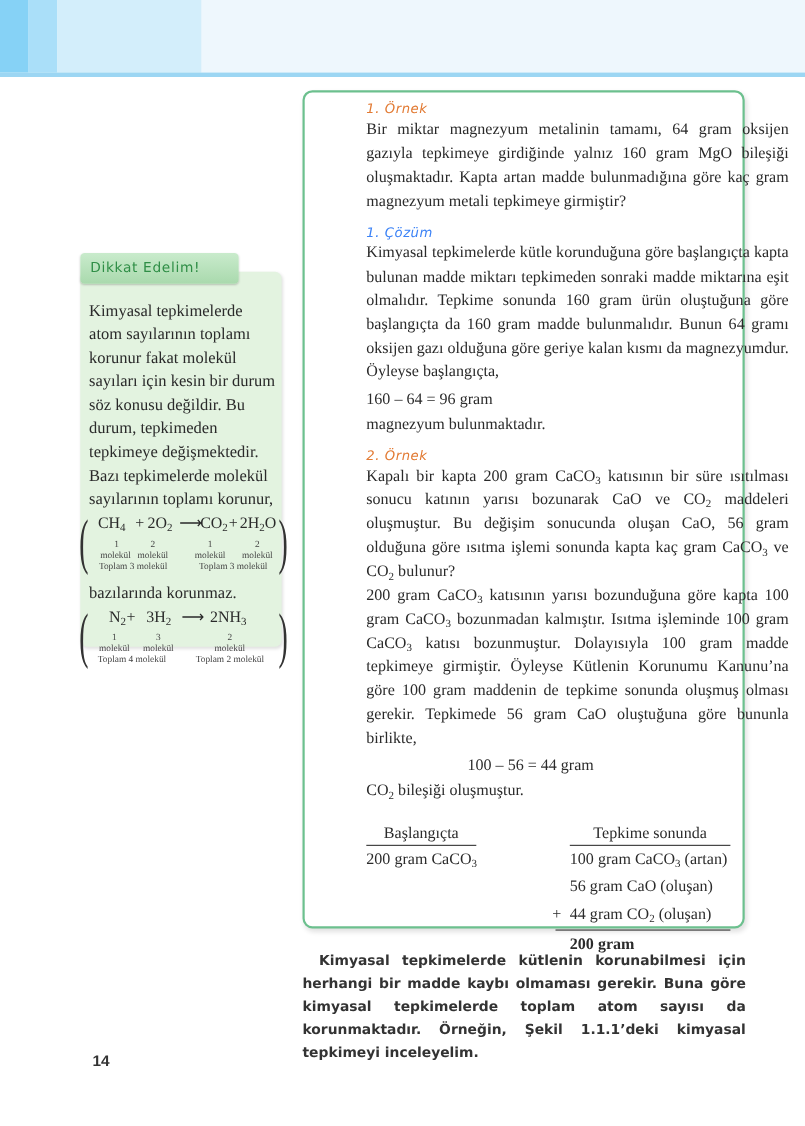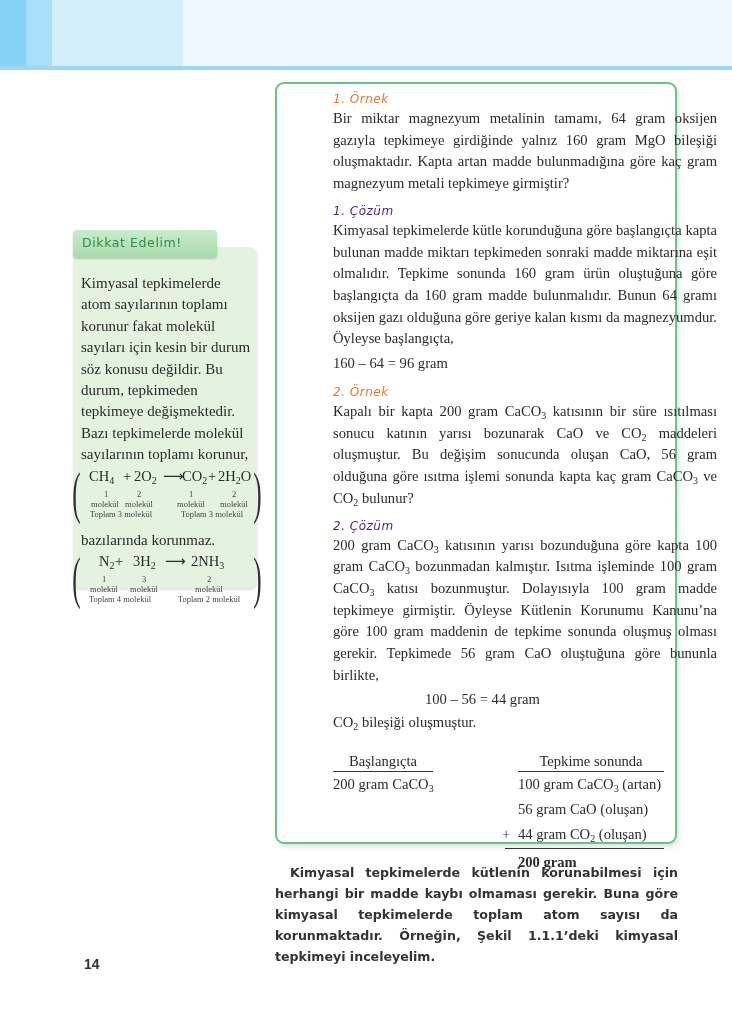--- a/index.html
+++ b/index.html
@@ -12,21 +12,21 @@
   .hdr .s2 { position: absolute; left: 26px; top: 0; width: 26px; height: 66px; background: #aadff9; }
   .hdr .s3 { position: absolute; left: 52px; top: 0; width: 131px; height: 66px; background: #d3eefb; }
   .hdr .line { position: absolute; left: 0; top: 66px; width: 732px; height: 4px; background: #9cd6f3; }
 
   
   .box { position: absolute; left: 275px; top: 82px; width: 402px; height: 762px;
          border: 2px solid #6cc08e; border-radius: 9px; background: #fff;
          box-shadow: 2px 3px 5px rgba(0,0,0,0.12); }
   .inner { position: absolute; left: 8px; top: 7px; width: 384px; font-family: "Liberation Serif", "DejaVu Serif", serif; margin-left: 48px; }
   .hand-o { color: #e27a33; font-family: "DejaVu Sans", sans-serif; font-size: 12px; font-style: italic; letter-spacing: 0.5px; height: 17px; line-height: 17px; }
-  .hand-g { color: #4c1d95; font-family: "DejaVu Sans", sans-serif; font-size: 12px; font-style: italic; letter-spacing: 0.5px; height: 17px; line-height: 17px; }
+  .hand-g { color: #3b82f6; font-family: "DejaVu Sans", sans-serif; font-size: 12px; font-style: italic; letter-spacing: 0.5px; height: 17px; line-height: 17px; }
   .para { font-size: 14.6px; line-height: 21.7px; text-align: justify; text-align-last: left; color: #2a2a2a; }
   .center { text-align: left; font-size: 14.6px; line-height: 26px; }
   sub { font-size: 10px; vertical-align: -3px; line-height: 0; }
 
   .table { position: relative; height: 120px; font-size: 14.6px; }
   .col-l { position: absolute; left: 0; top: 0; width: 100px; }
   .col-r { position: absolute; left: 185px; top: 0; width: 146px; }
   .th { border-bottom: 1px solid #333; text-align: center; height: 22px; line-height: 22px; }
   .td { height: 25px; line-height: 25px; white-space: nowrap; }
   .plus { position: absolute; left: -16px; }
@@ -115,25 +115,25 @@
 </div>
 
 <div class="box">
   <div class="inner">
     <div class="hand-o">1. Örnek</div>
     <div class="para">Bir miktar magnezyum metalinin tamamı, 64 gram oksijen gazıyla tepkimeye girdiğinde yalnız 160 gram MgO bileşiği oluşmaktadır. Kapta artan madde bulunmadığına göre kaç gram magnezyum metali tepkimeye girmiştir?</div>
 
     <div class="hand-g" style="margin-top:8px;">1. Çözüm</div>
     <div class="para">Kimyasal tepkimelerde kütle korunduğuna göre başlangıçta kapta bulunan madde miktarı tepkimeden sonraki madde miktarına eşit olmalıdır. Tepkime sonunda 160 gram ürün oluştuğuna göre başlangıçta da 160 gram madde bulunmalıdır. Bunun 64 gramı oksijen gazı olduğuna göre geriye kalan kısmı da magnezyumdur. Öyleyse başlangıçta,</div>
     <div class="center">160 – 64 = 96 gram</div>
+    <div class="para">magnezyum bulunmaktadır.</div>
 
     <div class="hand-o" style="margin-top:8px;">2. Örnek</div>
     <div class="para"><span>Kapalı bir kapta 200 gram CaCO</span><sub>3</sub><span> katısının bir süre ısıtılması sonucu katının yarısı bozunarak CaO ve CO</span><sub>2</sub><span> maddeleri oluşmuştur. Bu değişim sonucunda oluşan CaO, 56 gram olduğuna göre ısıtma işlemi sonunda kapta kaç gram CaCO</span><sub>3</sub><span> ve CO</span><sub>2</sub><span> bulunur?</span></div>
 
-    <div class="hand-g" style="margin-top:8px;">2. Çözüm</div>
     <div class="para"><span>200 gram CaCO</span><sub>3</sub><span> katısının yarısı bozunduğuna göre kapta 100 gram CaCO</span><sub>3</sub><span> bozunmadan kalmıştır. Isıtma işleminde 100 gram CaCO</span><sub>3</sub><span> katısı bozunmuştur. Dolayısıyla 100 gram madde tepkimeye girmiştir. Öyleyse Kütlenin Korunumu Kanunu’na göre 100 gram maddenin de tepkime sonunda oluşmuş olması gerekir. Tepkimede 56 gram CaO oluştuğuna göre bununla birlikte,</span></div>
     <div class="center" style="text-align:left; padding-left:92px;">100 – 56 = 44 gram</div>
     <div class="para"><span>CO</span><sub>2</sub><span> bileşiği oluşmuştur.</span></div>
 
     <div class="table" style="margin-top:16px;">
       <div class="col-l">
         <div class="th">Başlangıçta</div>
         <div class="td"><span>200 gram CaCO</span><sub>3</sub></div>
       </div>
       <div class="col-r">

